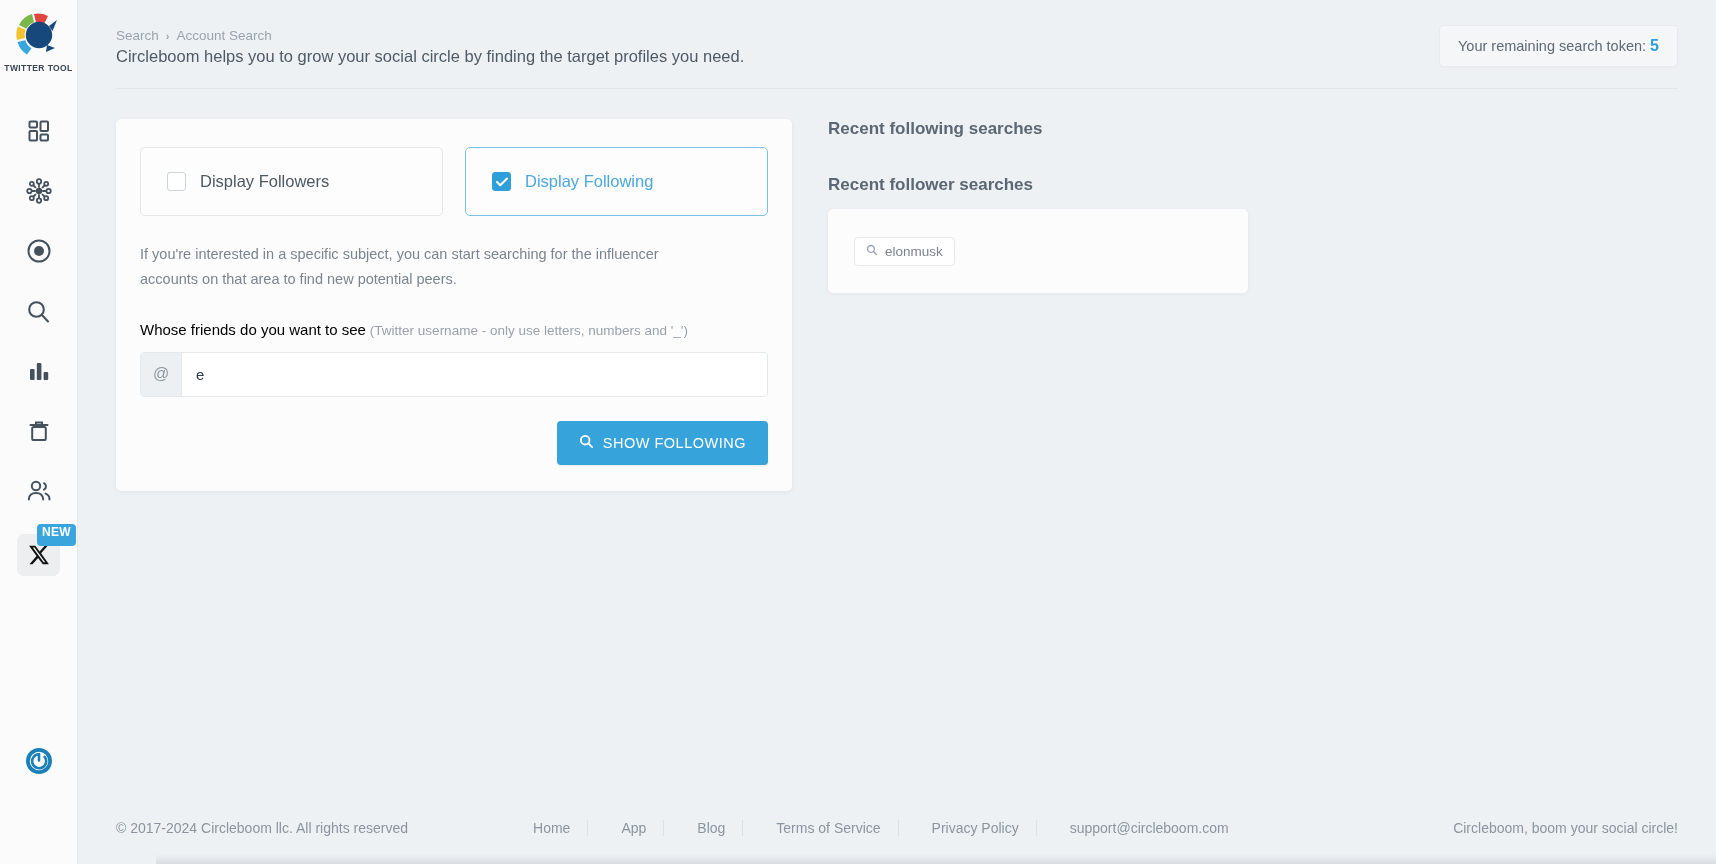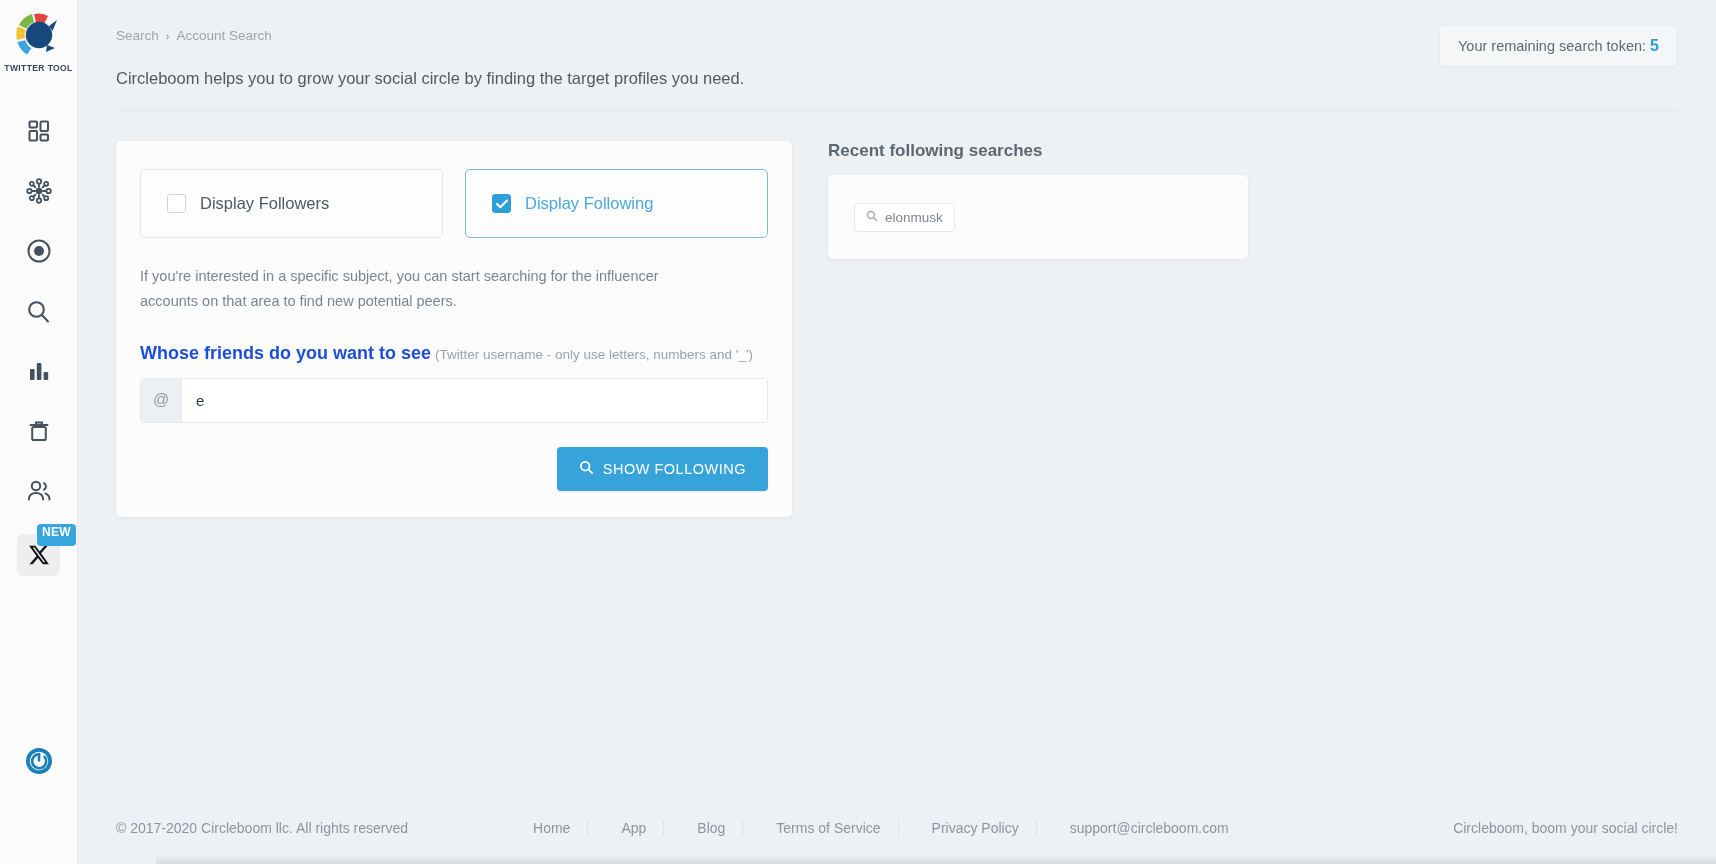--- a/index.html
+++ b/index.html
@@ -56,21 +56,21 @@
   
   .main {
     flex: 1; height: 864px; position: relative;
     background: linear-gradient(180deg, #eef1f4 0%, #eef1f4 100%);
     overflow: hidden;
   }
   .topbar { position: relative; padding: 28px 0 0 38px; }
   .breadcrumb { font-size: 13.5px; color: #9aa4ae; display: flex; align-items: center; gap: 7px; }
   .breadcrumb .crumb { cursor: pointer; }
   .breadcrumb .sep { font-size: 11px; color: #9aa4ae; font-weight: bold; }
-  .tagline { margin-top: 26px; font-size: 16.5px; color: #4e5a66; }
+  .tagline { margin-top: 4px; font-size: 16.5px; color: #4e5a66; }
   .token-pill {
     position: absolute; top: 25px; right: 38px;
     background: #f4f6f8; border: 1px solid #e8ebee;
     border-radius: 4px;
     padding: 11px 18px;
     font-size: 14.5px; color: #5d6a76;
     box-shadow: 0 1px 2px rgba(0,0,0,.02);
   }
   .token-pill .count { color: #2c9fd8; font-weight: bold; font-size: 16px; }
   .divider {
@@ -106,21 +106,21 @@
   .cbox svg { display: none; }
   .choice.active .cbox svg { display: block; }
   .choice-label { font-size: 16.5px; color: #4c5862; }
   .choice.active .choice-label { color: #4ba8de; }
 
   .desc {
     margin-top: 26px; font-size: 14.5px; color: #7b858f;
     line-height: 1.75; max-width: 580px;
   }
   .field-label { margin-top: 28px; font-size: 14px; color: #69737d; }
-  .field-label b { color: #1d4ed8; font-weight: bold; font-size: 18px; }
+  .field-label b { color: #000000; font-weight: normal; font-size: 15px; }
   .field-label .hint { color: #98a2ac; font-size: 13.5px; }
 
   .input-row {
     margin-top: 14px; display: flex;
     border: 1px solid #e6e9ec; border-radius: 4px;
     overflow: hidden; height: 45px; background: #fff;
   }
   .at-prefix {
     width: 41px; background: #edf0f3;
     display: flex; align-items: center; justify-content: center;
@@ -361,36 +361,37 @@
               </svg>
             </span>
             <span>SHOW FOLLOWING</span>
           </button>
         </div>
       </div>
 
       <div class="side-panel">
         <div class="panel-title">Recent following searches</div>
 
+        <div class="panel-title second">Recent follower searches</div>
         <div class="panel-box">
           <div class="chip">
             <span>
               <svg width="12" height="12" viewBox="0 0 16 16" fill="none" stroke="#9aa4ae" stroke-width="1.8" stroke-linecap="round">
                 <circle cx="6.6" cy="6.6" r="4.6"></circle>
                 <path d="M10.2 10.2 L14 14"></path>
               </svg>
             </span>
             <span>elonmusk</span>
           </div>
         </div>
       </div>
     </div>
 
     <div class="footer">
-      <div class="copy">© 2017-2020 Circleboom llc. All rights reserved</div>
+      <div class="copy">© 2017-2024 Circleboom llc. All rights reserved</div>
       <div class="links">
         <a>Home</a>
         <a>App</a>
         <a>Blog</a>
         <a>Terms of Service</a>
         <a>Privacy Policy</a>
         <a>support@circleboom.com</a>
       </div>
       <div class="slogan">Circleboom, boom your social circle!</div>
     </div>

